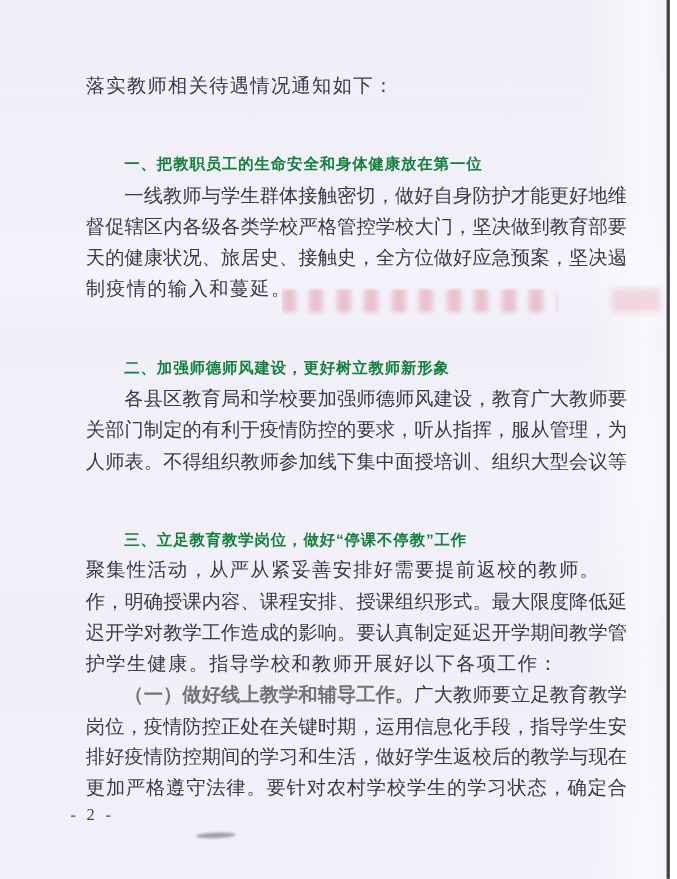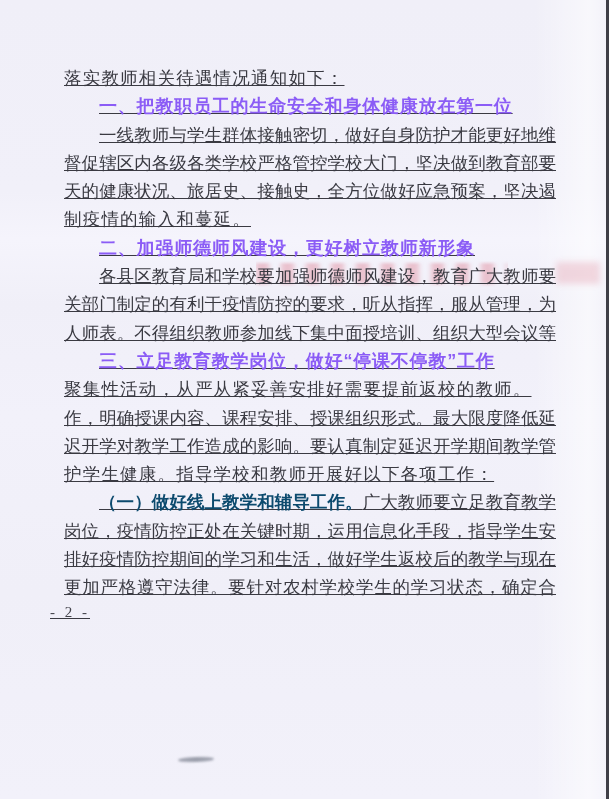--- a/index.html
+++ b/index.html
@@ -65,52 +65,52 @@
     left: 178px; top: 757px;
     width: 36px; height: 5px;
     background: rgba(85,92,110,0.55);
     border-radius: 50%;
     filter: blur(1px);
     transform: rotate(-2deg);
   }
   
   .content {
     position: absolute;
-    left: 64px; top: 64px;
+    left: 78px; top: 64px;
     width: 492px;
     color: #3a3a42;
-    text-decoration: underline;
   }
   .line {
     font-size: 17.5px;
     line-height: 28.3px;
     height: 28.3px;
     letter-spacing: 1.2px;
     white-space: nowrap;
     color: #3a3a42;
   }
   .line.indent { padding-left: 35px; }
   .line.fill {
     letter-spacing: 0;
     white-space: normal;
     text-align: justify;
     text-align-last: justify;
     text-justify: inter-ideograph;
     overflow: hidden;
   }
   .line.heading {
     font-weight: bold;
-    font-size: 18px;
+    font-size: 14px;
     letter-spacing: 0.8px;
-    color: #8b5cf6;
+    color: #15803d;
     font-family: "Liberation Sans", "DejaVu Sans", sans-serif;
+    margin-top: 43px;
   }
   .line.mixed .bold-lead {
     font-weight: bold;
-    color: #0c4a6e;
+    color: #737373;
     font-family: "Liberation Sans", "DejaVu Sans", sans-serif;
   }
   .pagenum {
     margin-top: 2px;
     margin-left: -14px;
     font-size: 15px;
     letter-spacing: 3px;
     color: #44444c;
   }
 </style>

